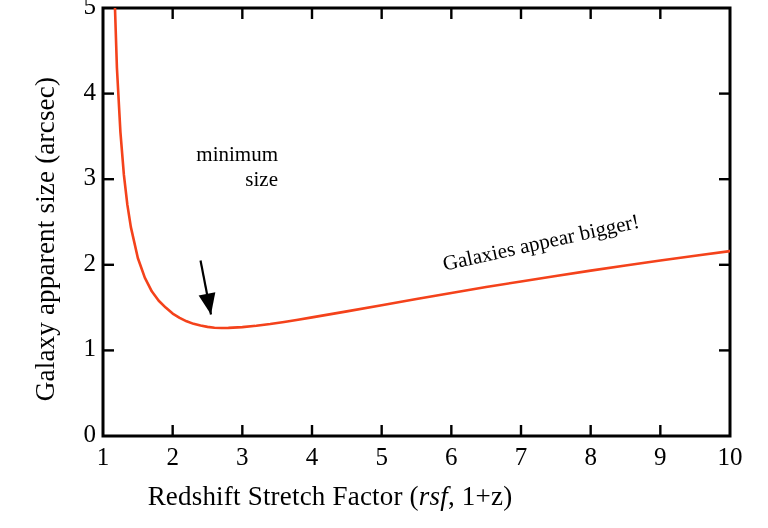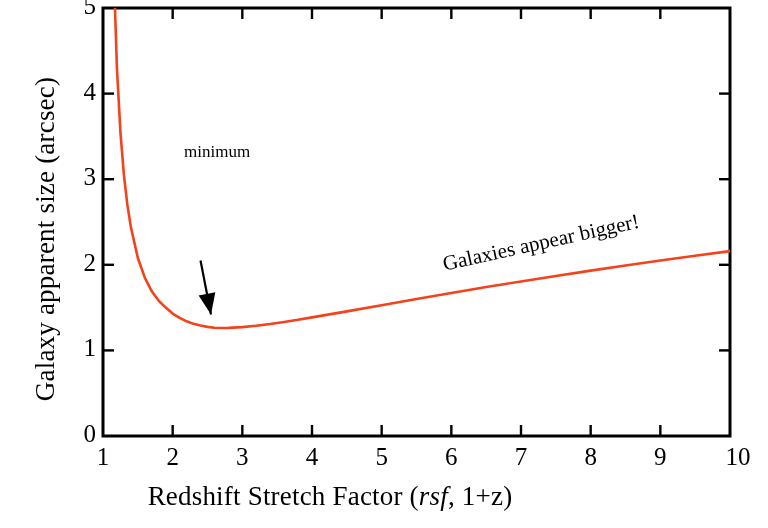--- a/index.html
+++ b/index.html
@@ -71,25 +71,25 @@
     color: #000000;
     font-family: "Liberation Serif", serif;
     white-space: nowrap;
   }
   #annot-assumed {
     left: 204px;
     top: 37px;
     font-size: 23px;
   }
   #annot-min {
-    left: 184px;
+    left: 158px;
     top: 142px;
     width: 120px;
-    text-align: left;
-    font-size: 17px;
+    text-align: right;
+    font-size: 21px;
     line-height: 1.20;
     white-space: normal;
   }
   #annot-bigger {
     left: 443px;
     top: 252px;
     font-size: 21px;
     transform: rotate(-12.5deg);
     transform-origin: 0 50%;
   }
@@ -144,37 +144,38 @@
   <div id="xtick-labels">
       <div class="tick-label xtick-label" style="left: 83px;">1</div>
       <div class="tick-label xtick-label" style="left: 152.667px;">2</div>
       <div class="tick-label xtick-label" style="left: 222.333px;">3</div>
       <div class="tick-label xtick-label" style="left: 292px;">4</div>
       <div class="tick-label xtick-label" style="left: 361.667px;">5</div>
       <div class="tick-label xtick-label" style="left: 431.333px;">6</div>
       <div class="tick-label xtick-label" style="left: 501px;">7</div>
       <div class="tick-label xtick-label" style="left: 570.667px;">8</div>
       <div class="tick-label xtick-label" style="left: 640.333px;">9</div>
-      <div class="tick-label xtick-label" style="left: 710px; margin-left: 8px;">10</div>
+      <div class="tick-label xtick-label" style="left: 710px;">10</div>
     </div>
   <div id="ytick-labels">
       <div class="tick-label ytick-label" style="top: 420px;">0</div>
       <div class="tick-label ytick-label" style="top: 334.4px;">1</div>
       <div class="tick-label ytick-label" style="top: 248.8px;">2</div>
       <div class="tick-label ytick-label" style="top: 163.2px;">3</div>
       <div class="tick-label ytick-label" style="top: 77.6px;">4</div>
       <div class="tick-label ytick-label" style="top: -8px;">5</div>
     </div>
 
   <div class="axis-title" id="xlabel">Redshift Stretch Factor (<span class="it">rsf</span>, 1+z)</div>
 
   <div id="ylabel-wrap">
     <div class="axis-title" id="ylabel">Galaxy apparent size (arcsec)</div>
   </div>
 
 
   <div class="annot" id="annot-min">
       <div>minimum</div>
+      <div>size</div>
     </div>
 
   <div class="annot" id="annot-bigger">Galaxies appear bigger!</div>
 
 </div>
 
 </body></html>

